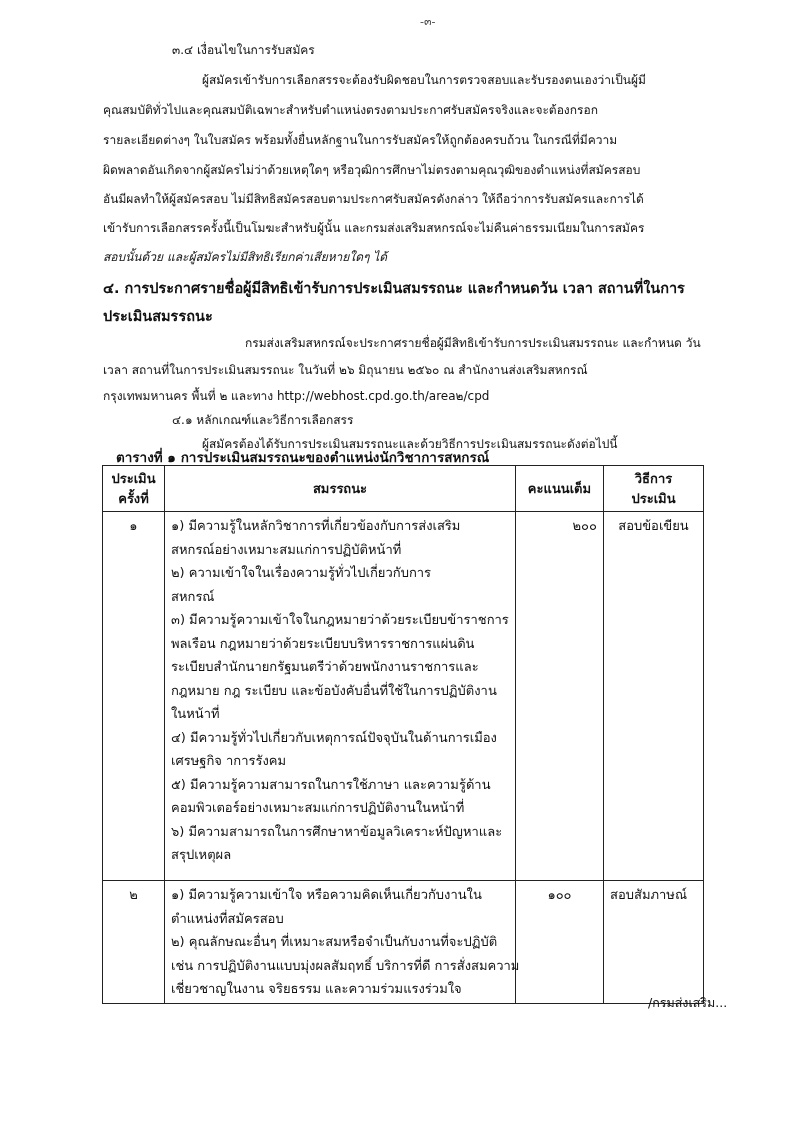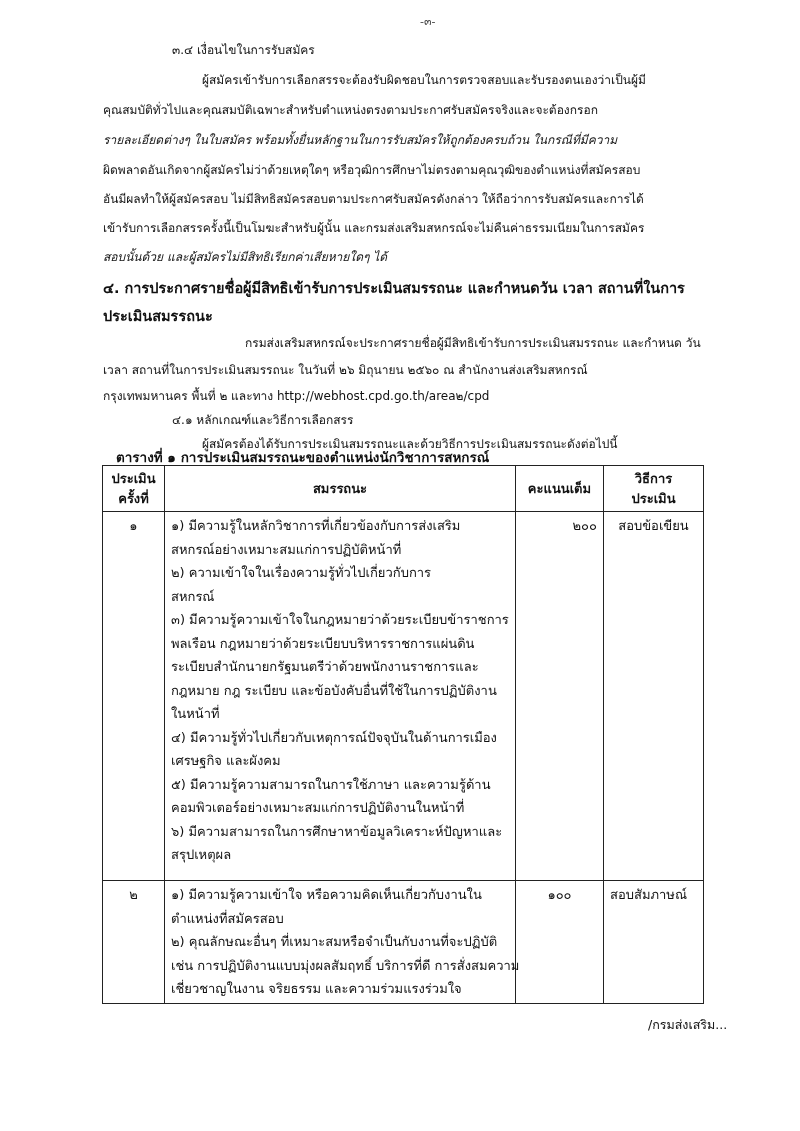--- a/index.html
+++ b/index.html
@@ -18,21 +18,21 @@
   .comp-line { display:block; white-space:nowrap; }
 </style>
 </head>
 <body>
 
 <div class="abs page-num">-๓-</div>
 
 <div class="abs t" style="left:172px;top:40px;">๓.๔ เงื่อนไขในการรับสมัคร</div>
 <div class="abs t" style="left:202px;top:70px;">ผู้สมัครเข้ารับการเลือกสรรจะต้องรับผิดชอบในการตรวจสอบและรับรองตนเองว่าเป็นผู้มี</div>
 <div class="abs t" style="left:103px;top:100px;">คุณสมบัติทั่วไปและคุณสมบัติเฉพาะสำหรับตำแหน่งตรงตามประกาศรับสมัครจริงและจะต้องกรอก</div>
-<div class="abs t" style="left:103px;top:130px;font-style:italic;">รายละเอียดต่างๆ ในใบสมัคร  พร้อมทั้งยื่นหลักฐานในการรับสมัครให้ถูกต้องครบถ้วน  ในกรณีที่มีความ</div>
+<div class="abs t" style="left:103px;top:130px;">รายละเอียดต่างๆ ในใบสมัคร  พร้อมทั้งยื่นหลักฐานในการรับสมัครให้ถูกต้องครบถ้วน  ในกรณีที่มีความ</div>
 <div class="abs t" style="left:103px;top:160px;">ผิดพลาดอันเกิดจากผู้สมัครไม่ว่าด้วยเหตุใดๆ หรือวุฒิการศึกษาไม่ตรงตามคุณวุฒิของตำแหน่งที่สมัครสอบ</div>
 <div class="abs t" style="left:103px;top:189px;">อันมีผลทำให้ผู้สมัครสอบ  ไม่มีสิทธิสมัครสอบตามประกาศรับสมัครดังกล่าว  ให้ถือว่าการรับสมัครและการได้</div>
 <div class="abs t" style="left:103px;top:218px;">เข้ารับการเลือกสรรครั้งนี้เป็นโมฆะสำหรับผู้นั้น  และกรมส่งเสริมสหกรณ์จะไม่คืนค่าธรรมเนียมในการสมัคร</div>
 <div class="abs t" style="left:103px;top:247px;font-style:italic;">สอบนั้นด้วย  และผู้สมัครไม่มีสิทธิเรียกค่าเสียหายใดๆ ได้</div>
 
 <div class="abs b" style="left:103px;top:276px;">๔. การประกาศรายชื่อผู้มีสิทธิเข้ารับการประเมินสมรรถนะ  และกำหนดวัน  เวลา  สถานที่ในการ</div>
 <div class="abs b" style="left:103px;top:304px;">ประเมินสมรรถนะ</div>
 <div class="abs t" style="left:245px;top:333px;">กรมส่งเสริมสหกรณ์จะประกาศรายชื่อผู้มีสิทธิเข้ารับการประเมินสมรรถนะ และกำหนด  วัน</div>
 <div class="abs t" style="left:103px;top:360px;text-align:center;">เวลา  สถานที่ในการประเมินสมรรถนะ  ในวันที่  ๒๖  มิถุนายน  ๒๕๖๐  ณ  สำนักงานส่งเสริมสหกรณ์</div>
 <div class="abs t" style="left:103px;top:386px;">กรุงเทพมหานคร พื้นที่ ๒ และทาง http://webhost.cpd.go.th/area๒/cpd</div>
@@ -67,21 +67,21 @@
       <span class="comp-line">๑)  มีความรู้ในหลักวิชาการที่เกี่ยวข้องกับการส่งเสริม</span>
       <span class="comp-line">สหกรณ์อย่างเหมาะสมแก่การปฏิบัติหน้าที่</span>
       <span class="comp-line">๒)  ความเข้าใจในเรื่องความรู้ทั่วไปเกี่ยวกับการ</span>
       <span class="comp-line">สหกรณ์</span>
       <span class="comp-line">๓)  มีความรู้ความเข้าใจในกฎหมายว่าด้วยระเบียบข้าราชการ</span>
       <span class="comp-line">พลเรือน กฎหมายว่าด้วยระเบียบบริหารราชการแผ่นดิน</span>
       <span class="comp-line">ระเบียบสำนักนายกรัฐมนตรีว่าด้วยพนักงานราชการและ</span>
       <span class="comp-line">กฎหมาย กฎ ระเบียบ และข้อบังคับอื่นที่ใช้ในการปฏิบัติงาน</span>
       <span class="comp-line">ในหน้าที่</span>
       <span class="comp-line">๔)  มีความรู้ทั่วไปเกี่ยวกับเหตุการณ์ปัจจุบันในด้านการเมือง</span>
-      <span class="comp-line">เศรษฐกิจ  และผังคม</span>
+      <span class="comp-line">เศรษฐกิจ  าการรังคม</span>
       <span class="comp-line">๕)  มีความรู้ความสามารถในการใช้ภาษา  และความรู้ด้าน</span>
       <span class="comp-line">คอมพิวเตอร์อย่างเหมาะสมแก่การปฏิบัติงานในหน้าที่</span>
       <span class="comp-line">๖)  มีความสามารถในการศึกษาหาข้อมูลวิเคราะห์ปัญหาและ</span>
       <span class="comp-line">สรุปเหตุผล</span>
     </td>
     <td class="c" style="padding-top:2px;text-align:right;">๒๐๐</td>
     <td style="padding-top:2px;text-align:center;">สอบข้อเขียน</td>
   </tr>
   <tr style="height:123px;">
     <td class="c" style="padding-top:2px;">๒</td>
@@ -91,13 +91,13 @@
       <span class="comp-line">๒)  คุณลักษณะอื่นๆ  ที่เหมาะสมหรือจำเป็นกับงานที่จะปฏิบัติ</span>
       <span class="comp-line">เช่น การปฏิบัติงานแบบมุ่งผลสัมฤทธิ์ บริการที่ดี การสั่งสมความ</span>
       <span class="comp-line">เชี่ยวชาญในงาน จริยธรรม และความร่วมแรงร่วมใจ</span>
     </td>
     <td class="c" style="padding-top:2px;">๑๐๐</td>
     <td style="padding-top:2px;margin-top:48px;">สอบสัมภาษณ์</td>
   </tr>
 </tbody>
   </table>
 
-<div class="abs t" style="left:648px;top:1014px;font-size:12.5px;">/กรมส่งเสริม...</div>
+<div class="abs t" style="left:648px;top:992px;font-size:12.5px;">/กรมส่งเสริม...</div>
 
 </body></html>

